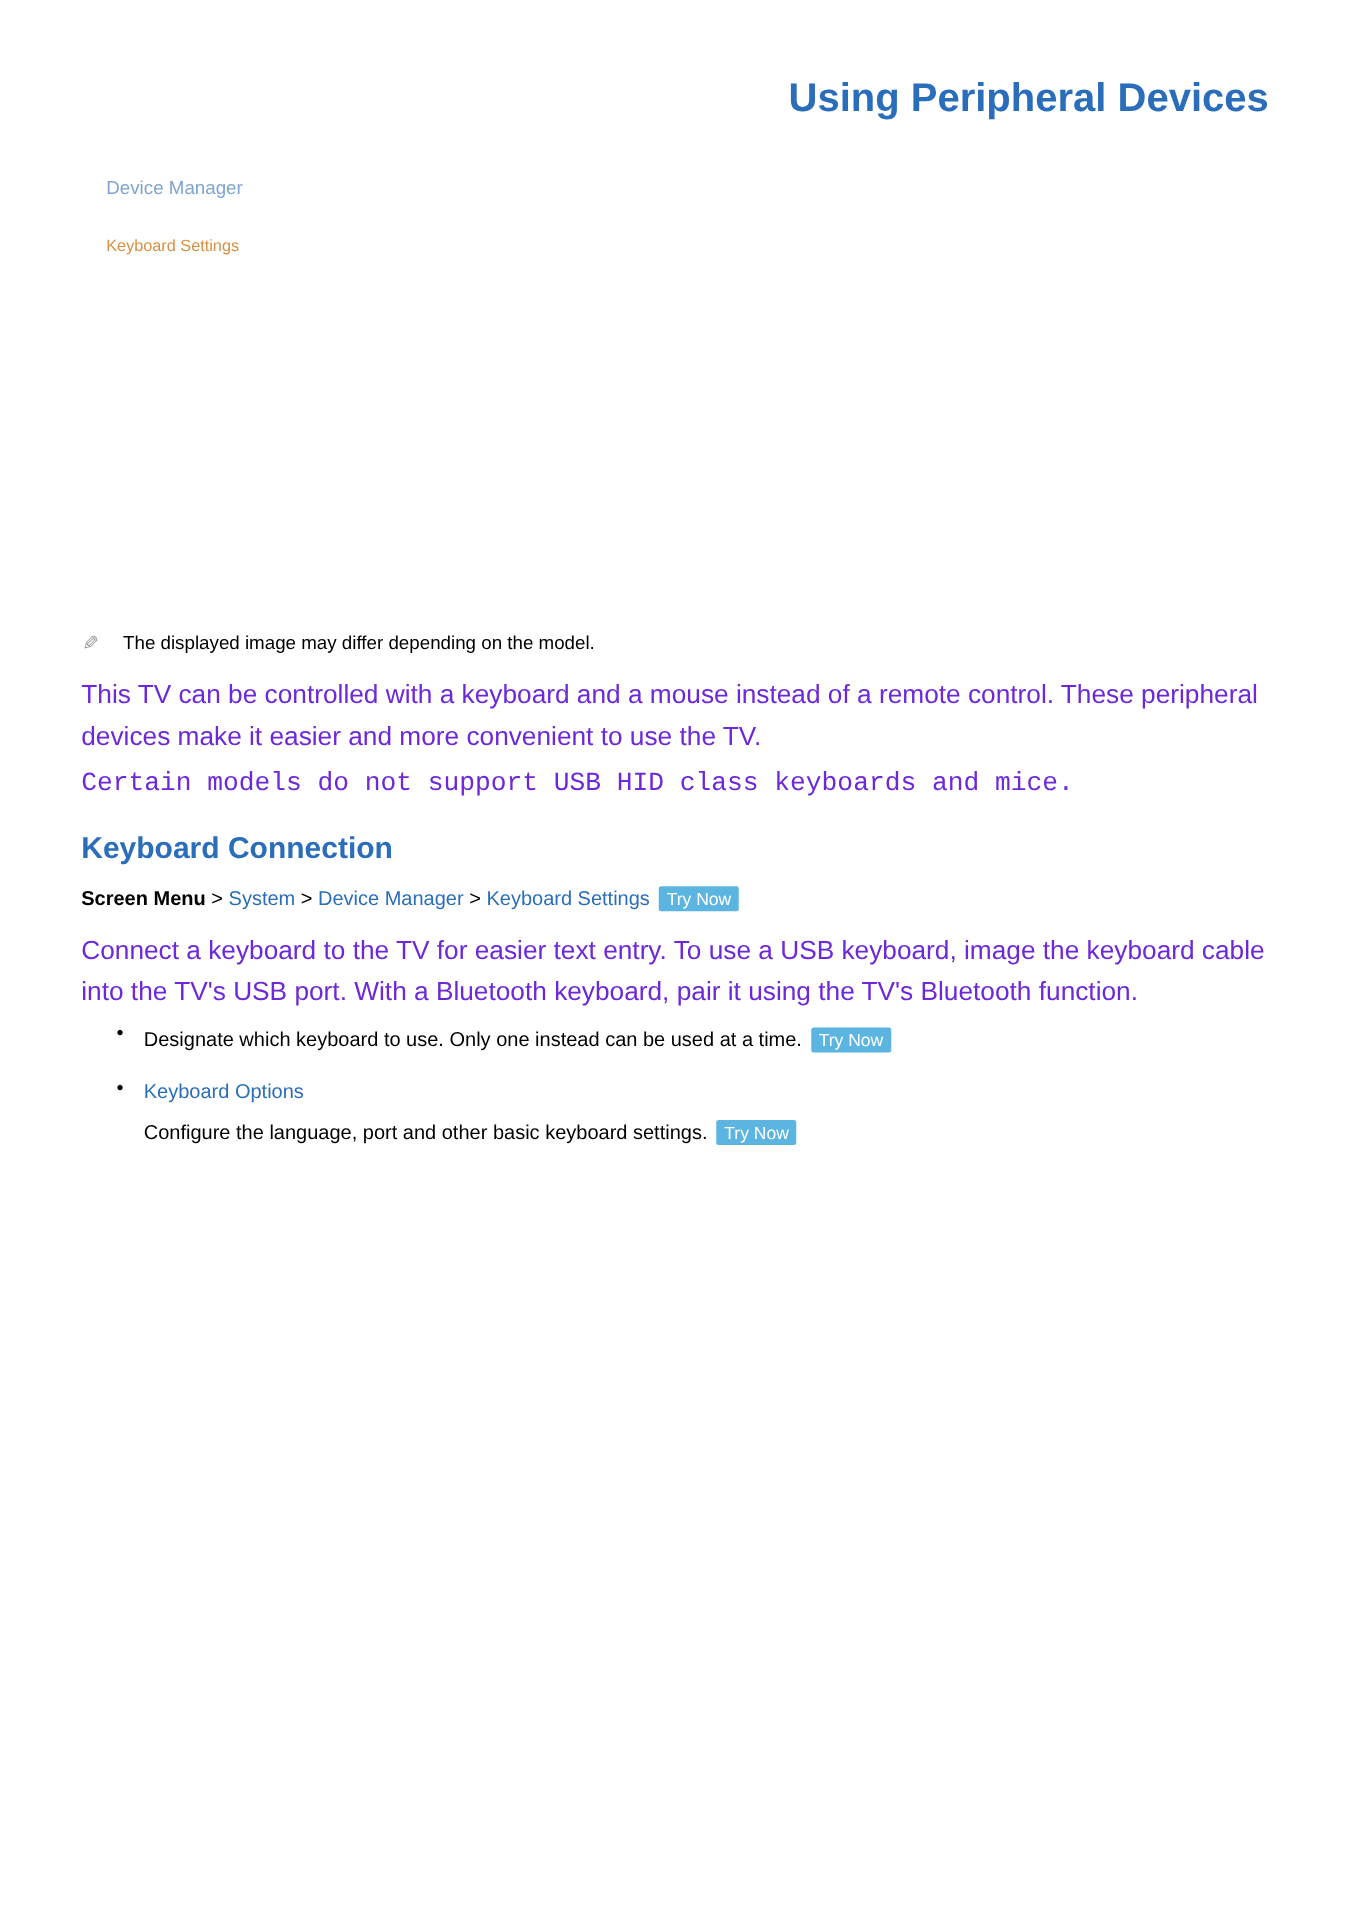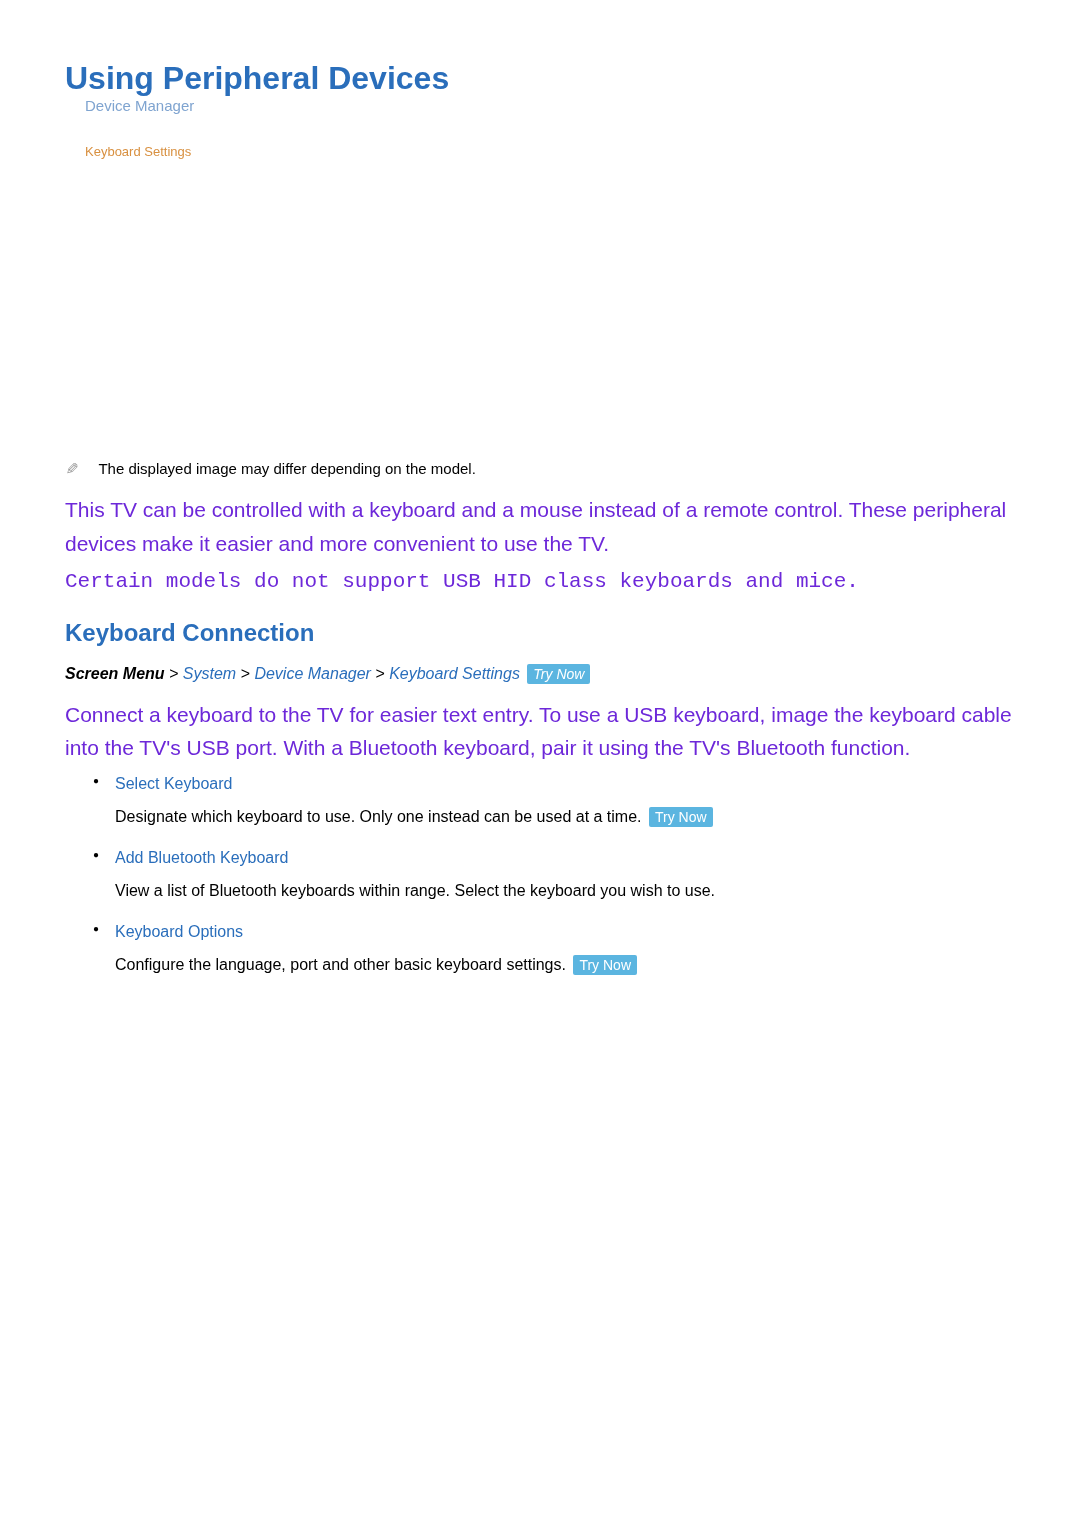--- a/index.html
+++ b/index.html
@@ -11,20 +11,22 @@
       font-family: Arial, sans-serif;
       background: #ffffff;
       width: 1080px;
       padding: 60px 65px;
       color: #000;
     }
     .page-title {
       color: #2a6ebb;
       font-size: 32px;
       font-weight: bold;
+      margin-bottom: 45px;
+      text-align: right;
     }
     .device-manager-box {
       margin-left: 20px;
       margin-bottom: 300px;
     }
     .device-manager-label {
       color: #7fa4d0;
       font-size: 15px;
       margin-bottom: 30px;
     }
@@ -64,21 +66,20 @@
     .section-title {
       color: #2a6ebb;
       font-size: 24px;
       font-weight: bold;
       margin-top: 20px;
       margin-bottom: 18px;
     }
     .breadcrumb {
       font-size: 16px;
       margin-bottom: 15px;
-      font-style: italic;
     }
     .breadcrumb-bold {
       font-weight: bold;
       color: #000;
     }
     .breadcrumb-link {
       color: #2a6ebb;
     }
     .breadcrumb-sep {
       color: #000;
@@ -141,30 +142,23 @@
 
 <div class="breadcrumb">
   <span class="breadcrumb-bold">Screen Menu</span><span class="breadcrumb-sep"> &gt; </span><span class="breadcrumb-link">System</span><span class="breadcrumb-sep"> &gt; </span><span class="breadcrumb-link">Device Manager</span><span class="breadcrumb-sep"> &gt; </span><span class="breadcrumb-link">Keyboard Settings</span>
   <span class="try-now">Try Now</span>
 </div>
 
 <p class="body-text">Connect a keyboard to the TV for easier text entry. To use a USB keyboard, image the keyboard cable into the TV's USB port. With a Bluetooth keyboard, pair it using the TV's Bluetooth function.</p>
 
 <ul class="option-list">
   <li>
-    <div class="option-title">Select Keyboard</div>
     <div class="option-desc">
       <span>Designate which keyboard to use. Only one instead can be used at a time.</span>
       <span class="try-now">Try Now</span>
-    </div>
-  </li>
-  <li>
-    <div class="option-title">Add Bluetooth Keyboard</div>
-    <div class="option-desc">
-      <span>View a list of Bluetooth keyboards within range. Select the keyboard you wish to use.</span>
     </div>
   </li>
   <li>
     <div class="option-title">Keyboard Options</div>
     <div class="option-desc">
       <span>Configure the language, port and other basic keyboard settings.</span>
       <span class="try-now">Try Now</span>
     </div>
   </li>
 </ul>

